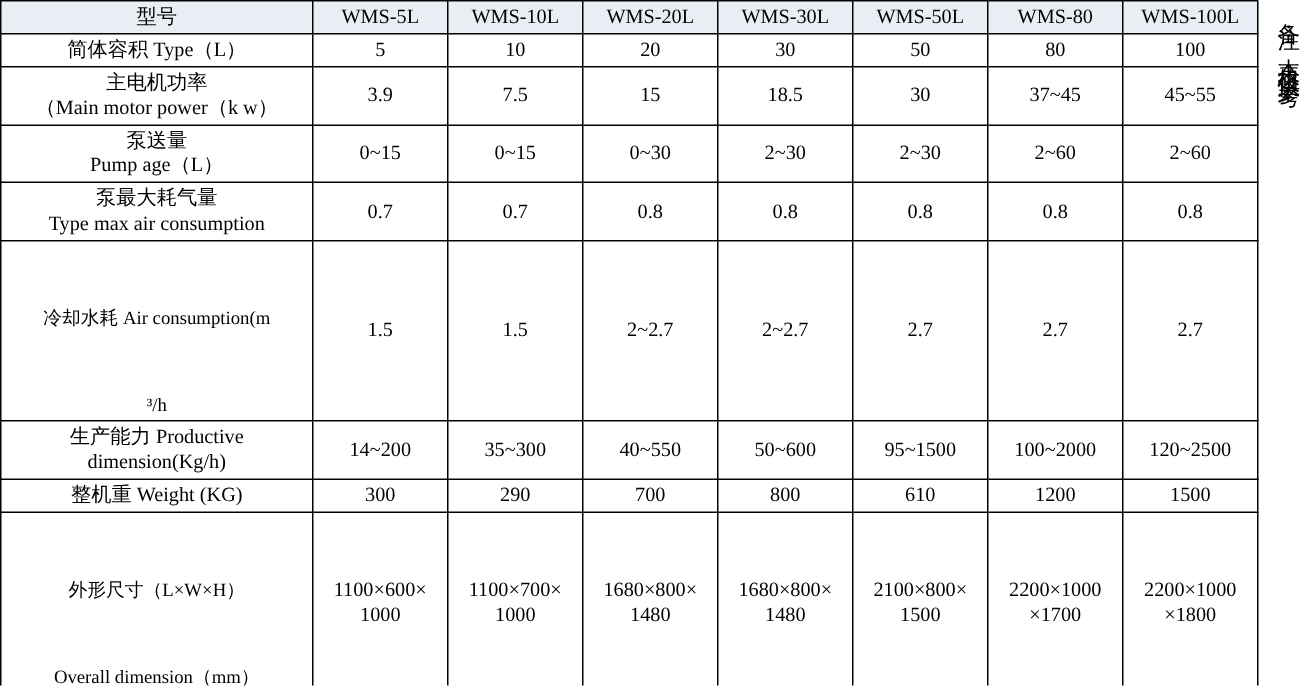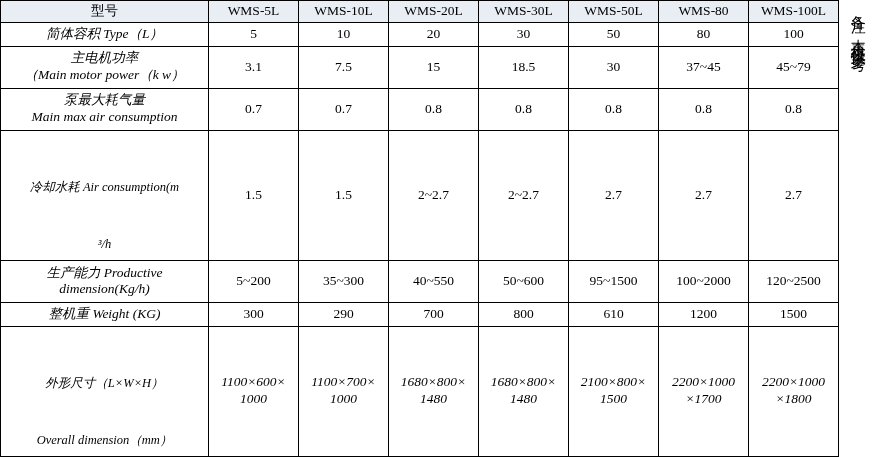--- a/index.html
+++ b/index.html
@@ -47,21 +47,20 @@
     background: #e9eef5;
     font-weight: normal;
   }
   td.colhead {
     background: #e9eef5;
     font-size: 13.5px;
   }
   .cellline {
     display: block;
     white-space: nowrap;
-    font-style: italic;
   }
   .val {
     font-size: 14px;
   }
   .small {
     font-size: 12.5px;
     margin-top: 42px;
   }
   .sidebar {
     width: 38px;
@@ -123,34 +122,47 @@
         <td class="val">50</td>
         <td class="val">80</td>
         <td class="val">100</td>
       </tr>
 
       <tr>
         <td class="rowhead">
           <span class="cellline">主电机功率</span>
           <span class="cellline">（Main motor power（k w）</span>
         </td>
-        <td class="val">3.1</td>
+        <td class="val">3.9</td>
         <td class="val">7.5</td>
         <td class="val">15</td>
         <td class="val">18.5</td>
         <td class="val">30</td>
         <td class="val">37~45</td>
-        <td class="val">45~79</td>
-      </tr>
-
+        <td class="val">45~55</td>
+      </tr>
+
+      <tr>
+        <td class="rowhead">
+          <span class="cellline">泵送量</span>
+          <span class="cellline">Pump age（L）</span>
+        </td>
+        <td class="val">0~15</td>
+        <td class="val">0~15</td>
+        <td class="val">0~30</td>
+        <td class="val">2~30</td>
+        <td class="val">2~30</td>
+        <td class="val">2~60</td>
+        <td class="val">2~60</td>
+      </tr>
 
       <tr>
         <td class="rowhead">
           <span class="cellline">泵最大耗气量</span>
-          <span class="cellline">Main max air consumption</span>
+          <span class="cellline">Type max air consumption</span>
         </td>
         <td class="val">0.7</td>
         <td class="val">0.7</td>
         <td class="val">0.8</td>
         <td class="val">0.8</td>
         <td class="val">0.8</td>
         <td class="val">0.8</td>
         <td class="val">0.8</td>
       </tr>
 
@@ -167,21 +179,21 @@
         <td class="val">2.7</td>
         <td class="val">2.7</td>
         <td class="val">2.7</td>
       </tr>
 
       <tr>
         <td class="rowhead">
           <span class="cellline">生产能力 Productive</span>
           <span class="cellline">dimension(Kg/h)</span>
         </td>
-        <td class="val">5~200</td>
+        <td class="val">14~200</td>
         <td class="val">35~300</td>
         <td class="val">40~550</td>
         <td class="val">50~600</td>
         <td class="val">95~1500</td>
         <td class="val">100~2000</td>
         <td class="val">120~2500</td>
       </tr>
 
 
       <tr>

